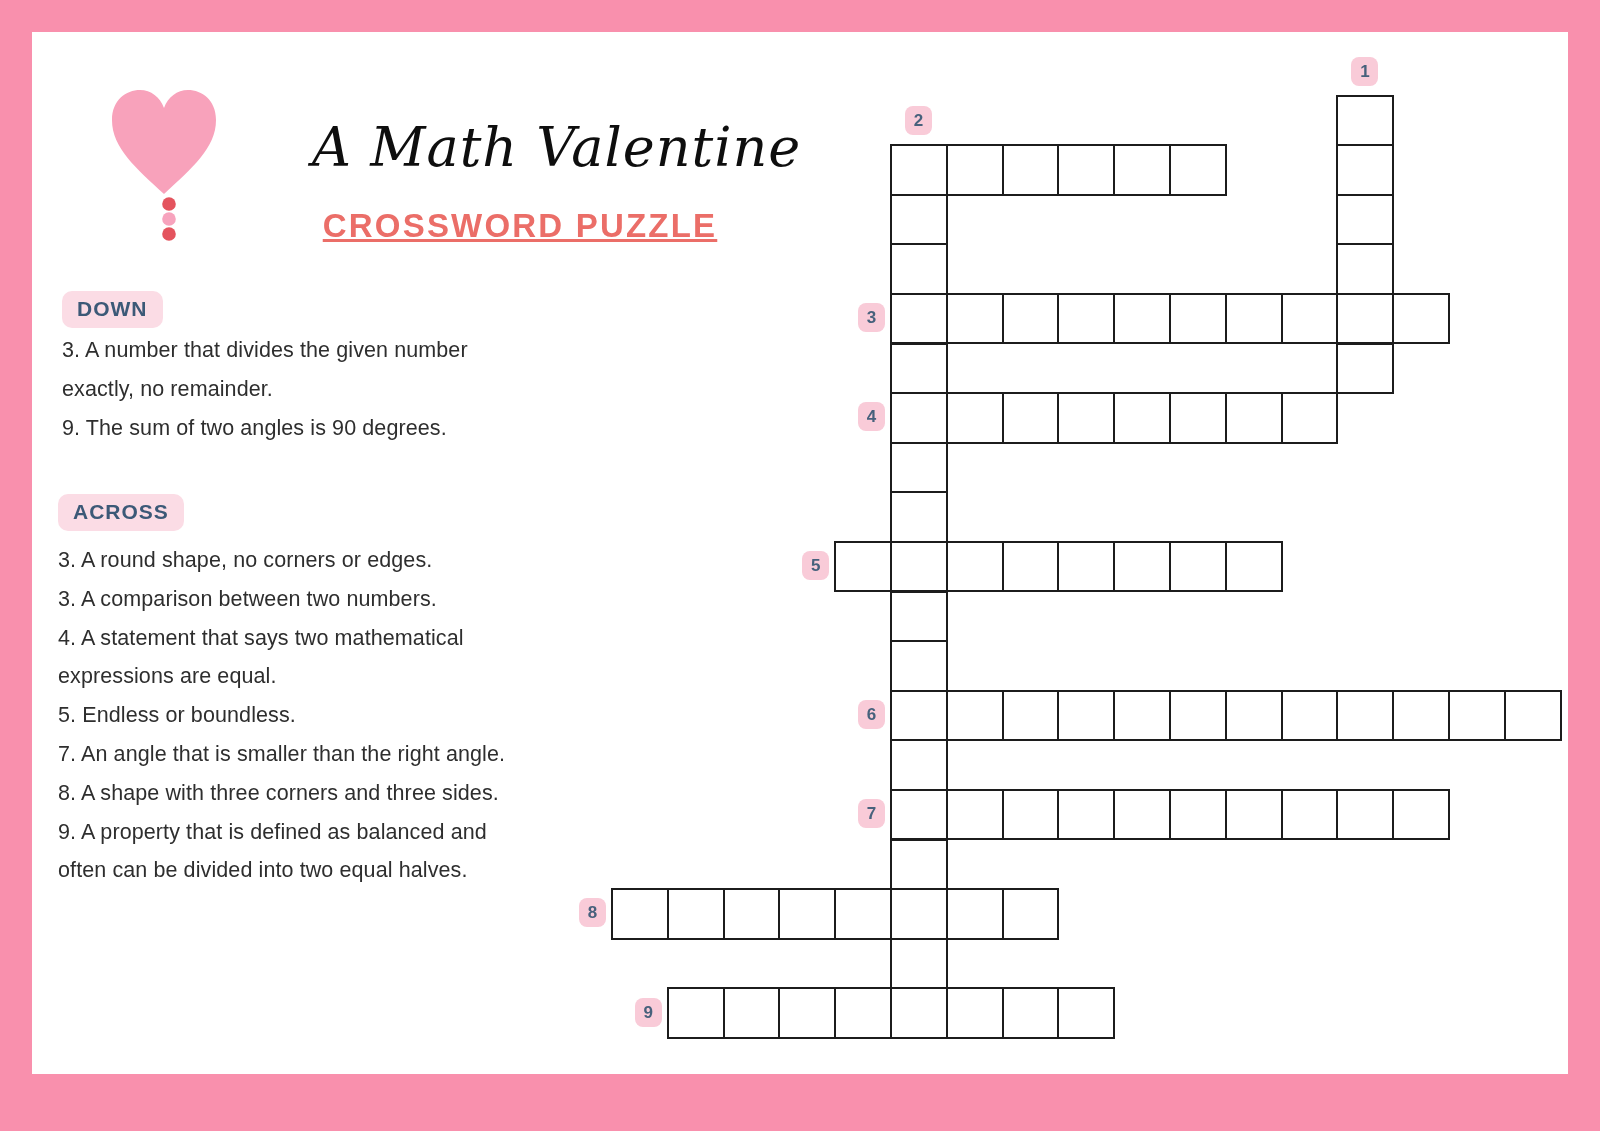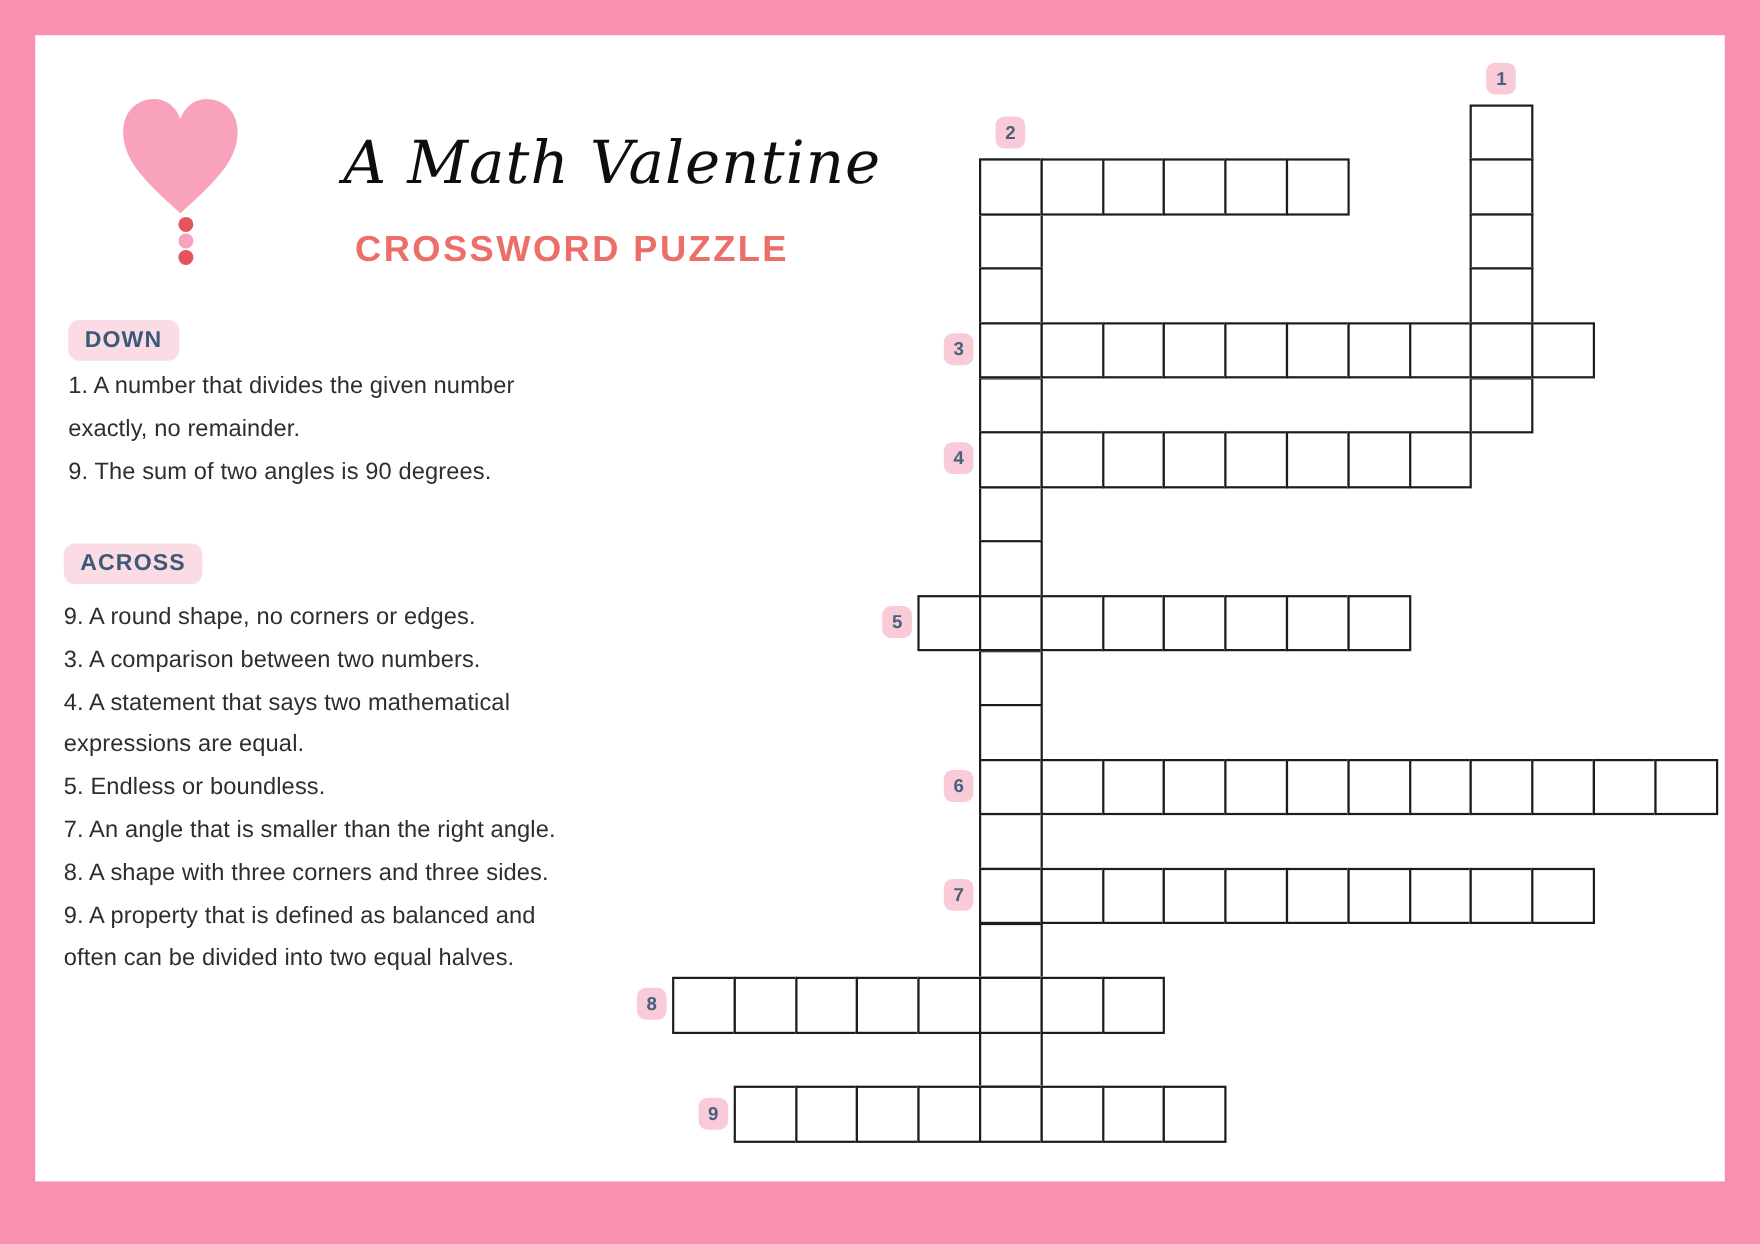--- a/index.html
+++ b/index.html
@@ -16,20 +16,21 @@
   .page-title{
     left:312px;top:96px;width:416px;height:104px;
     font-family:"DejaVu Serif",serif;font-style:italic;font-weight:500;
     font-size:54px;line-height:104px;text-align:center;color:#0e0e0e;
     letter-spacing:1px;white-space:nowrap;
   }
   .page-subtitle{
     left:312px;top:207px;width:416px;text-align:center;
     font-weight:bold;font-size:33px;letter-spacing:2.2px;color:#eb6e68;
     white-space:nowrap;
+    text-decoration:underline;
   }
   .pill{
     display:inline-block;background:#fbdce5;color:#3c5977;
     font-weight:bold;font-size:21px;letter-spacing:1px;
     padding:6px 15px 7px 15px;border-radius:10px;
   }
   .clue-list p{
     margin:0;font-size:21.5px;line-height:38.8px;color:#2e2e2e;
     white-space:pre-line;letter-spacing:0.1px;
   }
@@ -56,30 +57,30 @@
   <circle cx="63" cy="150" r="6.8" fill="#e4545e"></circle>
 </svg>
 
 <div class="abs page-title">A Math Valentine</div>
 <div class="abs page-subtitle" style="color: rgb(235, 110, 104);">CROSSWORD PUZZLE</div>
 
 <div class="abs" style="left:62px;top:291px;text-decoration:underline;">
   <span class="pill">DOWN</span>
 </div>
 <div class="abs clue-list" style="left:62px;top:331px;width:565px;" id="down-list">
-    <p>1.  A number that divides the given number
+    <p>3.  A number that divides the given number
 exactly, no remainder.</p>
     <p>9.  The sum of two angles is 90 degrees.</p>
   </div>
 
 <div class="abs" style="left:58px;top:494px;">
   <span class="pill">ACROSS</span>
 </div>
 <div class="abs clue-list" style="left:58px;top:541px;width:585px;" id="across-list">
-    <p>9.  A round shape, no corners or edges.</p>
+    <p>3.  A round shape, no corners or edges.</p>
     <p>3.  A comparison between two numbers.</p>
     <p>4.  A statement that says two mathematical
 expressions are equal.</p>
     <p>5.  Endless or boundless.</p>
     <p>7.  An angle that is smaller than the right angle.</p>
     <p>8.  A shape with three corners and three sides.</p>
     <p>9.  A property that is defined as balanced and
 often can be divided into two equal halves.</p>
   </div>
 

